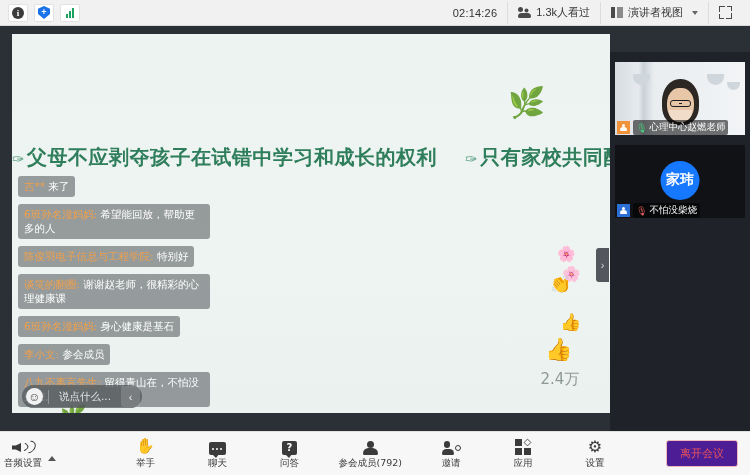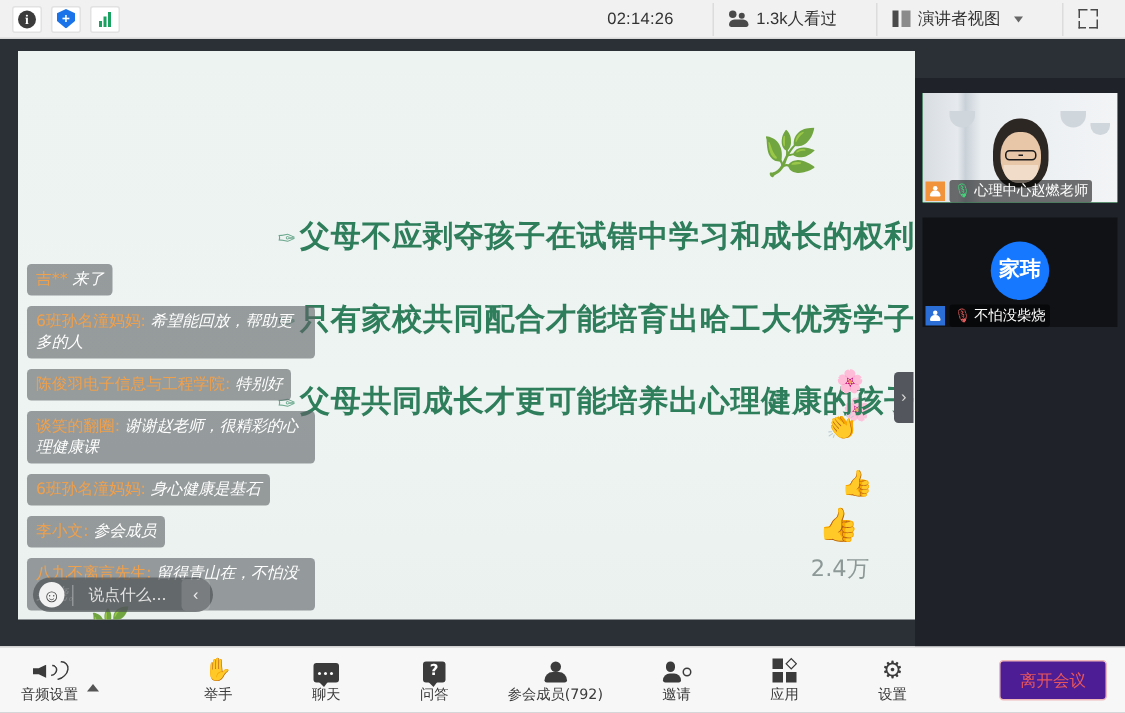--- a/index.html
+++ b/index.html
@@ -39,21 +39,21 @@
     font-size: 9px; line-height: 13px; text-align: center; font-weight: bold;
   }
   .ico-bars { display: flex; align-items: flex-end; gap: 1px; height: 11px; }
   .ico-bars i { width: 2px; background: #1aa260; display: block; }
   .ico-bars i:nth-child(1){ height: 4px; }
   .ico-bars i:nth-child(2){ height: 7px; }
   .ico-bars i:nth-child(3){ height: 10px; }
 
   .tb-right {
     margin-left: auto; display: flex; align-items: center;
-    gap: 16px; padding-right: 8px; height: 26px;
+    gap: 0; padding-right: 8px; height: 26px;
   }
   .tb-cell {
     display: flex; align-items: center; gap: 5px;
     height: 22px; padding: 0 10px;
     font-size: 11px; color: #333;
     border-left: 1px solid #dcdcdc;
   }
   .tb-cell.first { border-left: none; }
   .tb-timer { font-family: "Liberation Sans", sans-serif; letter-spacing: .2px; }
   .ico-people {
@@ -110,22 +110,22 @@
     background: linear-gradient(180deg,#edf3f1 0%, #eef4f2 60%, #eaf1ee 100%);
     overflow: hidden;
   }
   .deco { position: absolute; font-size: 26px; line-height: 1; opacity: .85; }
   .deco.d1 { top: 54px; left: 496px; font-size: 30px; }
   .deco.d2 { top: 372px; left: 48px; font-size: 22px; }
   .deco.d3 { top: 232px; left: 550px; font-size: 15px; }
 
   .slide-lines {
     position: absolute; top: 110px; left: 0; width: 598px;
-    display: flex; flex-direction: column; gap: 28px;
-    align-items: flex-end;
+    display: flex; flex-direction: row; gap: 28px;
+    align-items: flex-start;
   }
   .sline {
     font-size: 20px; font-weight: bold; letter-spacing: .5px;
     font-family: "DejaVu Sans", "Liberation Sans", sans-serif;
     color: #2e7d5b; white-space: nowrap;
   }
   .sline .mk { color: #6aa88d; font-size: 15px; margin-right: 2px; }
 
   
   .chatcol {
@@ -135,21 +135,21 @@
   .bubble {
     background: rgba(96,100,104,.62);
     border-radius: 3px;
     padding: 3px 6px 4px 6px;
     font-size: 10.5px; line-height: 14px;
     color: #ffffff; align-self: flex-start;
     max-width: 192px;
     font-family: "DejaVu Sans", "Liberation Sans", sans-serif;
   }
   .bubble .who { color: #f0a04b; }
-  .bubble .msg { color: #ffffff; font-style: italic; }
+  .bubble .msg { color: #ffffff; }
 
   .composer {
     position: absolute; left: 10px; top: 351px;
     display: flex; align-items: center;
     height: 23px; background: rgba(80,84,88,.72);
     border-radius: 12px; padding: 0 2px 0 4px;
   }
   .cm-emoji {
     width: 17px; height: 17px; border-radius: 50%;
     background: #f2f2f2; color: #444; font-size: 12px;
@@ -278,21 +278,21 @@
     background: #f7f7f7; border-top: 1px solid #e0e0e0;
     display: flex; align-items: center;
   }
   .tool {
     display: flex; flex-direction: column; align-items: center; justify-content: center;
     gap: 2px; min-width: 46px; height: 44px; color: #3b3b3b;
     font-size: 9.5px;
     font-family: "DejaVu Sans","Liberation Sans",sans-serif;
   }
   .tool .glyph { height: 18px; display: flex; align-items: flex-end; }
-  .audio-tool { margin-left: 10px; display: flex; align-items: center; gap: 2px; }
+  .audio-tool { display: flex; align-items: center; gap: 2px; }
   .mini-caret {
     width: 0; height: 0; border-left: 4px solid transparent;
     border-right: 4px solid transparent; border-bottom: 5px solid #555;
     margin-top: 10px;
   }
   .ico-speaker { position: relative; width: 22px; height: 15px; }
   .ico-speaker .cone {
     position: absolute; left: 0; top: 3px; width: 9px; height: 9px;
     background: #3b3b3b;
     clip-path: polygon(0 28%, 42% 28%, 100% 0, 100% 100%, 42% 72%, 0 72%);

